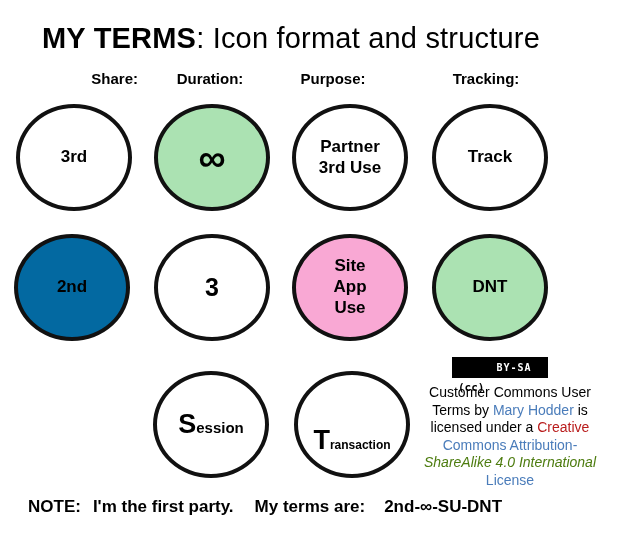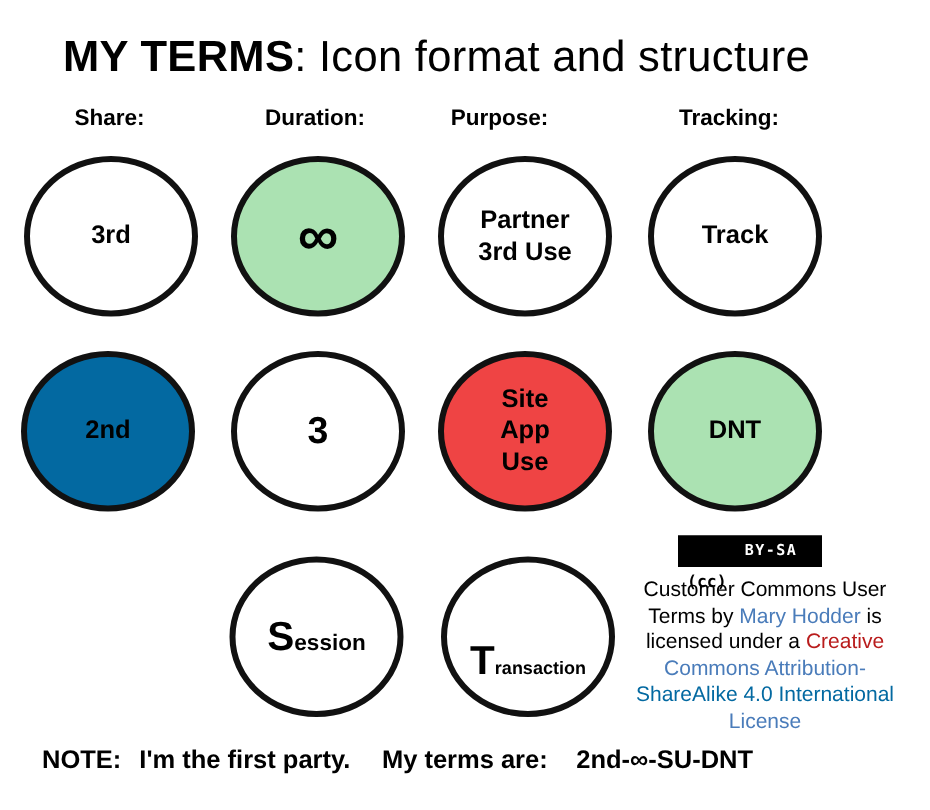--- a/index.html
+++ b/index.html
@@ -6,21 +6,21 @@
   .stage{
     position:relative;width:620px;height:540px;background:#ffffff;
     font-family:"Liberation Sans",sans-serif;color:#000;overflow:hidden;
   }
   .title{position:absolute;left:42px;top:22px;font-size:29px;letter-spacing:.2px;white-space:nowrap;}
   .title .t-bold{font-weight:700;}
   .title .t-rest{font-weight:400;}
 
   .col-header{position:absolute;top:70px;width:130px;text-align:center;
     font-size:15px;font-weight:700;}
-  .ch-share{left:8px;}
+  .ch-share{left:8px;text-align:right;}
   .ch-duration{left:145px;}
   .ch-purpose{left:268px;}
   .ch-tracking{left:421px;}
 
   .circle{
     position:absolute;width:116px;height:107px;border:4px solid #111;
     border-radius:50%;background:#fff;box-sizing:border-box;
     display:flex;align-items:center;justify-content:center;text-align:center;
   }
   .circle .label{font-weight:700;font-size:17px;line-height:1.22;white-space:pre-line;}
@@ -98,21 +98,21 @@
   <div class="circle c-track">
     <span class="label">Track</span>
   </div>
 
   <div class="circle c-2nd green" style="background: #0369a1;">
     <span class="label">2nd</span>
   </div>
   <div class="circle c-3">
     <span class="sym-digit">3</span>
   </div>
-  <div class="circle c-site green" style="background: #ef4444; align-items: center;">
+  <div class="circle c-site green" style="background: #f9a8d4; align-items: center;">
     <span class="label">Site
 App
 Use</span>
   </div>
   <div class="circle c-dnt green" style="background: rgb(171, 226, 178);">
     <span class="label">DNT</span>
   </div>
 
   <div class="circle c-session">
     <span class="bigfirst">
@@ -130,21 +130,21 @@
   <div class="cc-badge">
     <span class="cc-left">(cc)</span>
     <span class="cc-right">BY-SA</span>
   </div>
 
   <div class="license">
     <div><span>Customer Commons User</span></div>
     <div><span>Terms by </span><span class="link" style="color: rgb(74, 124, 186);">Mary Hodder</span><span> is</span></div>
     <div><span>licensed under a </span><span class="link" style="color: #b91c1c;">Creative</span></div>
     <div><span class="link" style="color: rgb(74, 124, 186);">Commons Attribution-</span></div>
-    <div><span class="link" style="color: #0369a1;">ShareAlike 4.0 International</span></div>
+    <div><span class="link" style="color: #4d7c0f; font-style: italic;">ShareAlike 4.0 International</span></div>
     <div><span class="link" style="color: rgb(74, 124, 186);">License</span></div>
   </div>
 
   <div class="note">
     <span class="n-label">NOTE:</span>
     <span class="n-first">I'm the first party.</span>
     <span class="n-terms-label">My terms are:</span>
     <span class="n-terms">2nd-∞-SU-DNT</span>
   </div>
 

